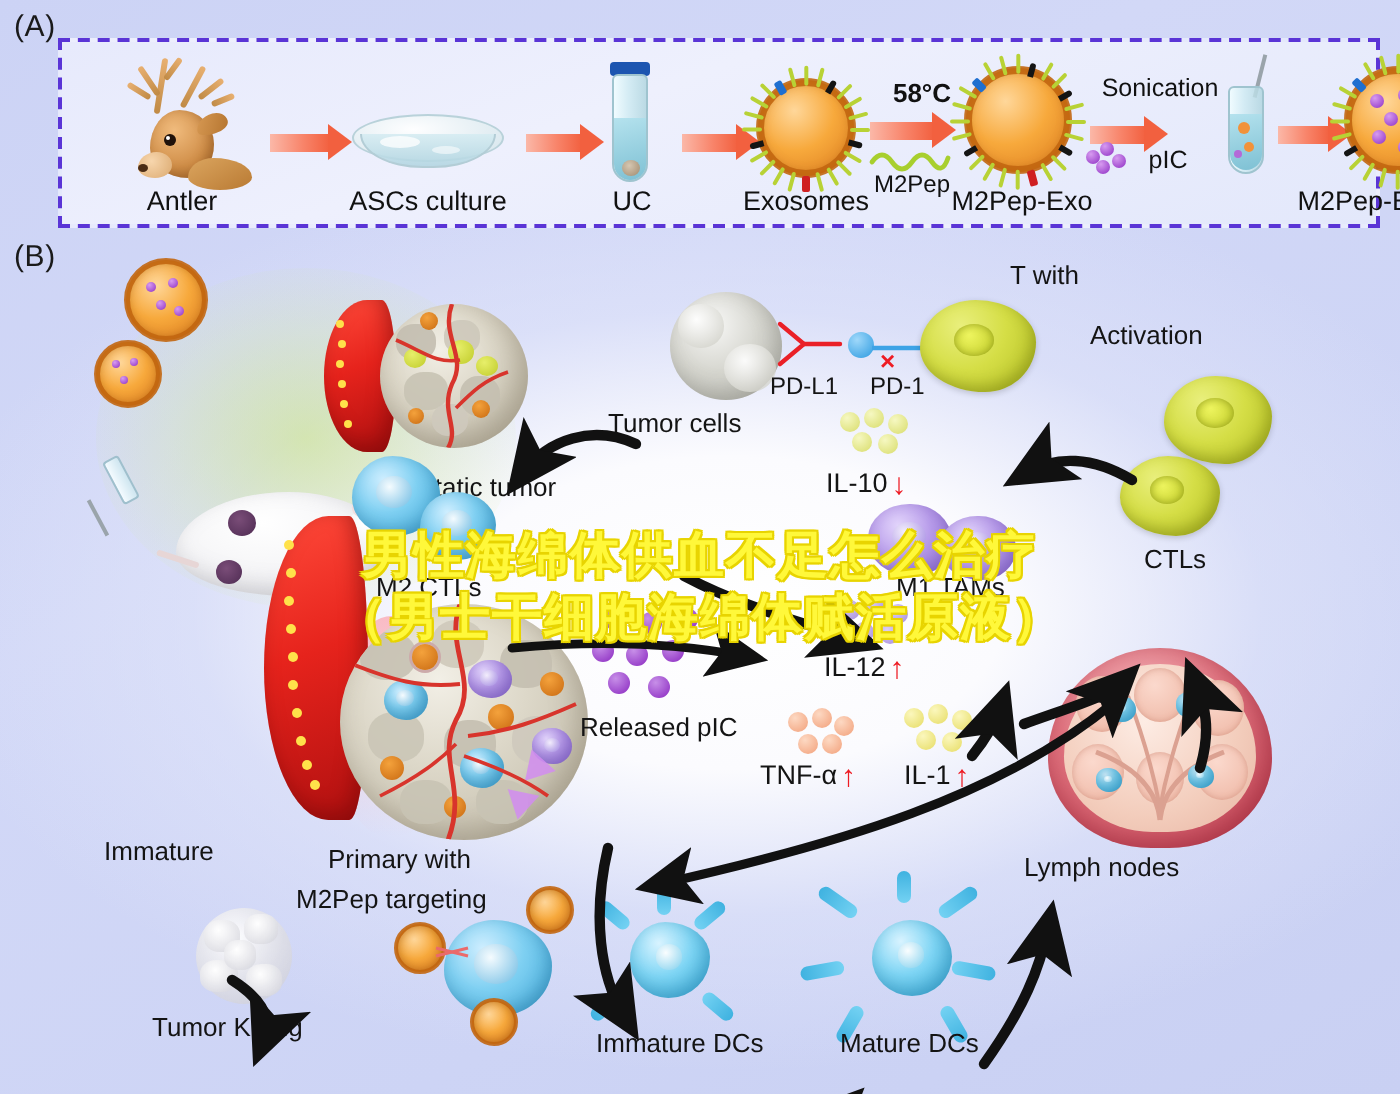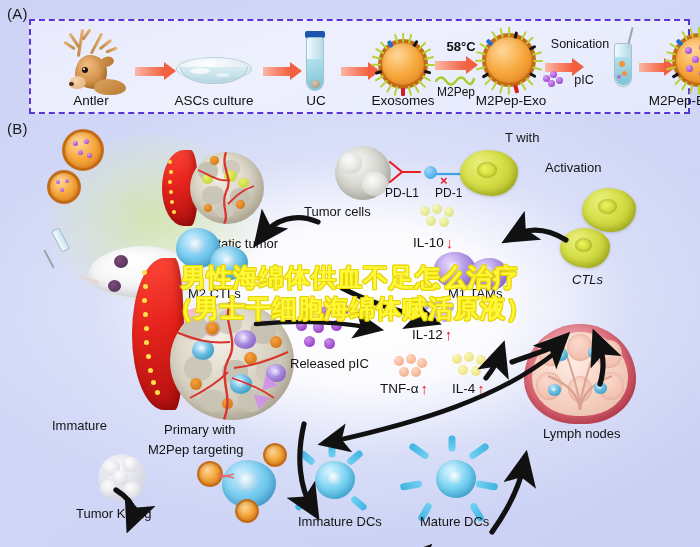--- a/index.html
+++ b/index.html
@@ -604,21 +604,21 @@
     <div class="b-label" style="left:385px;top:58px;font-size:12px;">PD-L1</div>
     <div class="b-label" style="left:435px;top:58px;font-size:12px;">PD-1</div>
 
     <div class="tcell" style="left:460px;top:22px;width:58px;height:46px;"></div>
     <div class="b-label" style="left:505px;top:2px;">T with</div>
 
     <div class="b-label" style="left:545px;top:32px;">Activation</div>
 
     <div class="tcell" style="left:582px;top:60px;width:54px;height:44px;"></div>
     <div class="tcell" style="left:560px;top:100px;width:50px;height:40px;"></div>
-    <div class="b-label" style="left:572px;top:144px;font-style:italic;">CTLs</div>
+    <div class="b-label" style="left:572px;top:144px;">CTLs</div>
 
     <div style="position:absolute;left:420px;top:76px;width:36px;height:26px;">
       <div class="cyt-dot" style="left:0;top:2px;width:10px;height:10px;background:radial-gradient(circle at 35% 30%,#f6f8c2,#d8dc6a);"></div>
       <div class="cyt-dot" style="left:12px;top:0;width:10px;height:10px;background:radial-gradient(circle at 35% 30%,#f6f8c2,#d8dc6a);"></div>
       <div class="cyt-dot" style="left:24px;top:3px;width:10px;height:10px;background:radial-gradient(circle at 35% 30%,#f6f8c2,#d8dc6a);"></div>
       <div class="cyt-dot" style="left:6px;top:12px;width:10px;height:10px;background:radial-gradient(circle at 35% 30%,#f6f8c2,#d8dc6a);"></div>
       <div class="cyt-dot" style="left:19px;top:13px;width:10px;height:10px;background:radial-gradient(circle at 35% 30%,#f6f8c2,#d8dc6a);"></div>
     </div>
     <div class="b-label" style="left:413px;top:106px;font-size:13.5px;">
       <span>IL-10</span><span class="cyt-down">↓</span>
@@ -746,21 +746,21 @@
     </div>
 
     <div style="position:absolute;left:452px;top:224px;width:36px;height:24px;">
       <div class="cyt-dot" style="left:0;top:2px;width:10px;height:10px;background:radial-gradient(circle at 35% 30%,#fbf7bd,#e6dc63);"></div>
       <div class="cyt-dot" style="left:12px;top:0;width:10px;height:10px;background:radial-gradient(circle at 35% 30%,#fbf7bd,#e6dc63);"></div>
       <div class="cyt-dot" style="left:24px;top:3px;width:10px;height:10px;background:radial-gradient(circle at 35% 30%,#fbf7bd,#e6dc63);"></div>
       <div class="cyt-dot" style="left:6px;top:13px;width:10px;height:10px;background:radial-gradient(circle at 35% 30%,#fbf7bd,#e6dc63);"></div>
       <div class="cyt-dot" style="left:19px;top:14px;width:10px;height:10px;background:radial-gradient(circle at 35% 30%,#fbf7bd,#e6dc63);"></div>
     </div>
     <div class="b-label" style="left:452px;top:252px;font-size:13.5px;">
-      <span>IL-4</span><span class="cyt-up">↑</span>
+      <span>IL-1</span><span class="cyt-up">↑</span>
     </div>
 
     <div class="lymph" style="left:524px;top:196px;width:112px;height:100px;">
       <div class="lymph-inner"></div>
       <div class="lobe" style="left:14px;top:14px;width:26px;height:28px;"></div>
       <div class="lobe" style="left:43px;top:10px;width:26px;height:27px;"></div>
       <div class="lobe" style="left:72px;top:16px;width:26px;height:28px;"></div>
       <div class="lobe" style="left:12px;top:48px;width:26px;height:28px;"></div>
       <div class="lobe" style="left:44px;top:52px;width:24px;height:26px;"></div>
       <div class="lobe" style="left:74px;top:48px;width:26px;height:28px;"></div>
@@ -769,21 +769,21 @@
         <path d="M56,86 C58,68 72,58 88,52" fill="none" stroke="#dba191" stroke-width="2.4"></path>
         <path d="M56,80 C52,58 46,40 40,24" fill="none" stroke="#dba191" stroke-width="2"></path>
         <path d="M56,80 C60,58 66,40 72,24" fill="none" stroke="#dba191" stroke-width="2"></path>
       </svg>
 
       <div class="dc" style="left:30px;top:24px;width:14px;height:13px;border-radius:46% 54% 50% 50%;"></div>
       <div class="dc" style="left:64px;top:22px;width:14px;height:13px;border-radius:46% 54% 50% 50%;"></div>
       <div class="dc" style="left:24px;top:60px;width:13px;height:12px;border-radius:46% 54% 50% 50%;"></div>
       <div class="dc" style="left:70px;top:58px;width:13px;height:12px;border-radius:46% 54% 50% 50%;"></div>
     </div>
-    <div class="b-label" style="left:543px;top:298px;">Lymph nodes</div>
+    <div class="b-label" style="left:512px;top:298px;">Lymph nodes</div>
 
     <div style="position:absolute;left:304px;top:322px;width:62px;height:60px;">
       <div class="dc-arm" style="left:10px;top:10px;width:18px;height:7px;transform:rotate(-140deg);"></div>
       <div class="dc-arm" style="left:44px;top:10px;width:18px;height:7px;transform:rotate(-40deg);"></div>
       <div class="dc-arm" style="left:6px;top:44px;width:18px;height:7px;transform:rotate(140deg);"></div>
       <div class="dc-arm" style="left:48px;top:44px;width:18px;height:7px;transform:rotate(40deg);"></div>
       <div class="dc-arm" style="left:28px;top:4px;width:14px;height:7px;transform:rotate(-90deg);"></div>
       <div class="dc" style="left:11px;top:11px;width:40px;height:38px;border-radius:44% 56% 52% 48%/50% 46% 54% 50%;"></div>
     </div>
     <div class="b-label" style="left:298px;top:386px;">Immature DCs</div>

